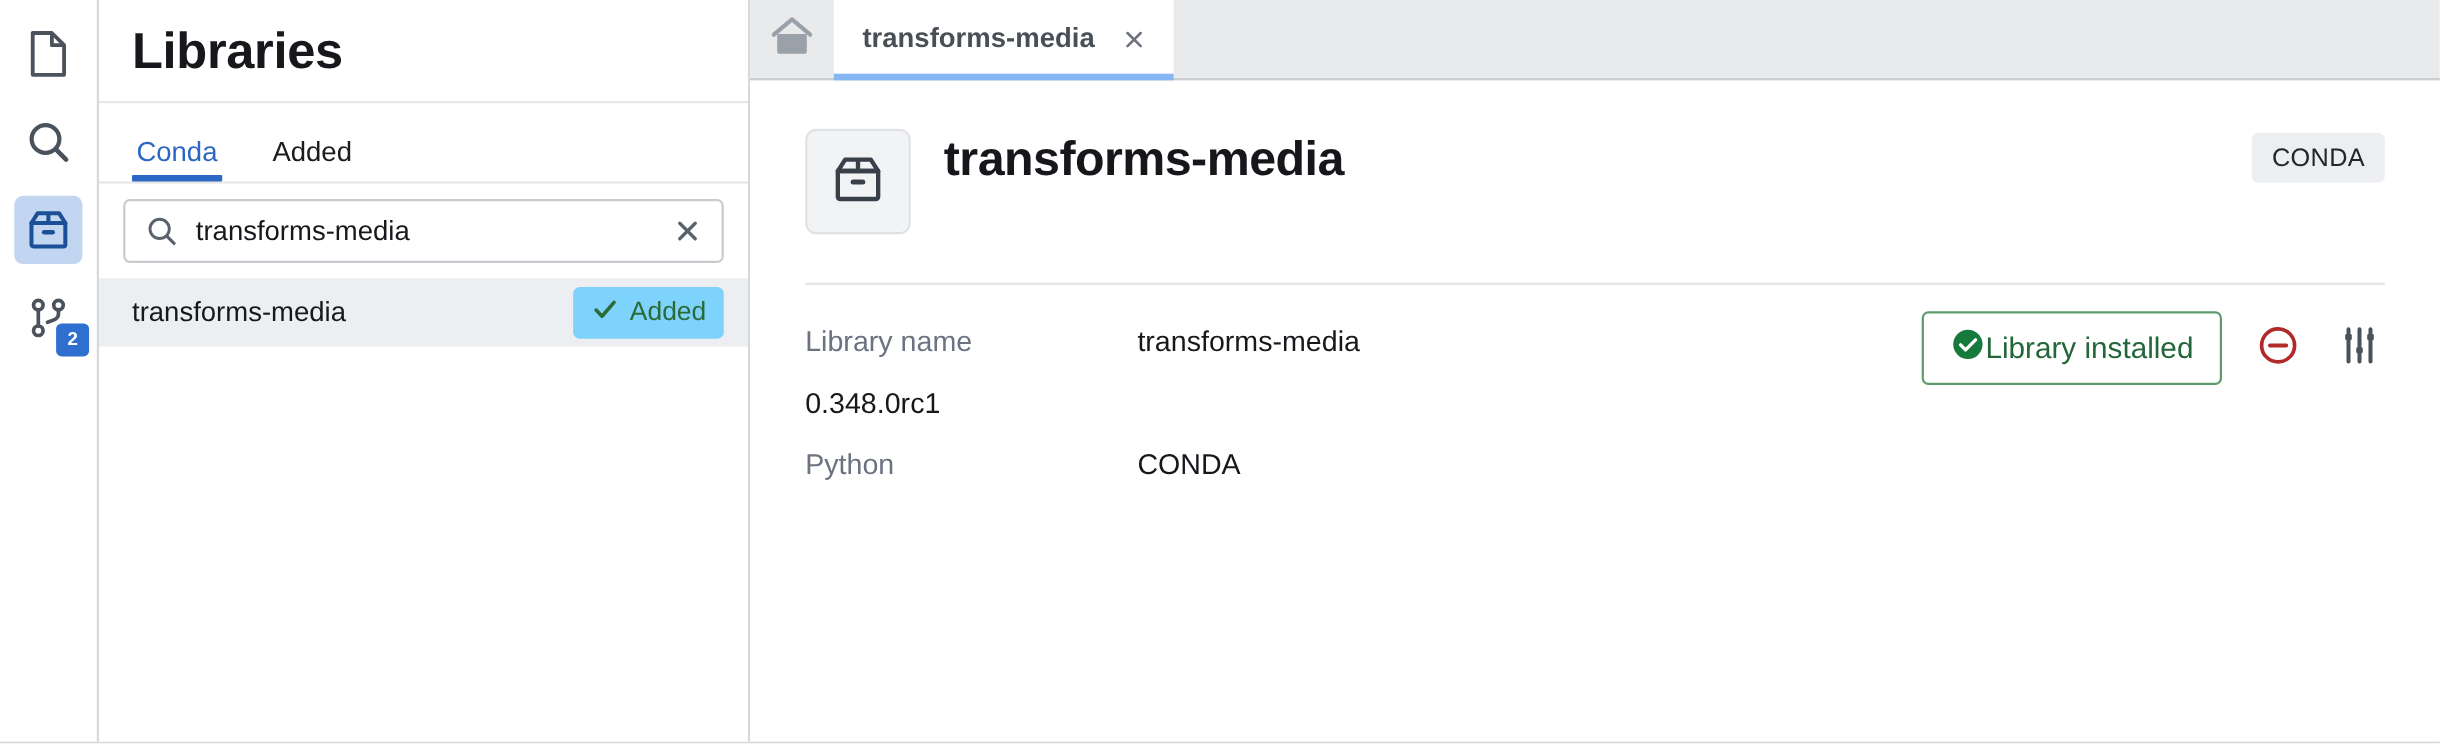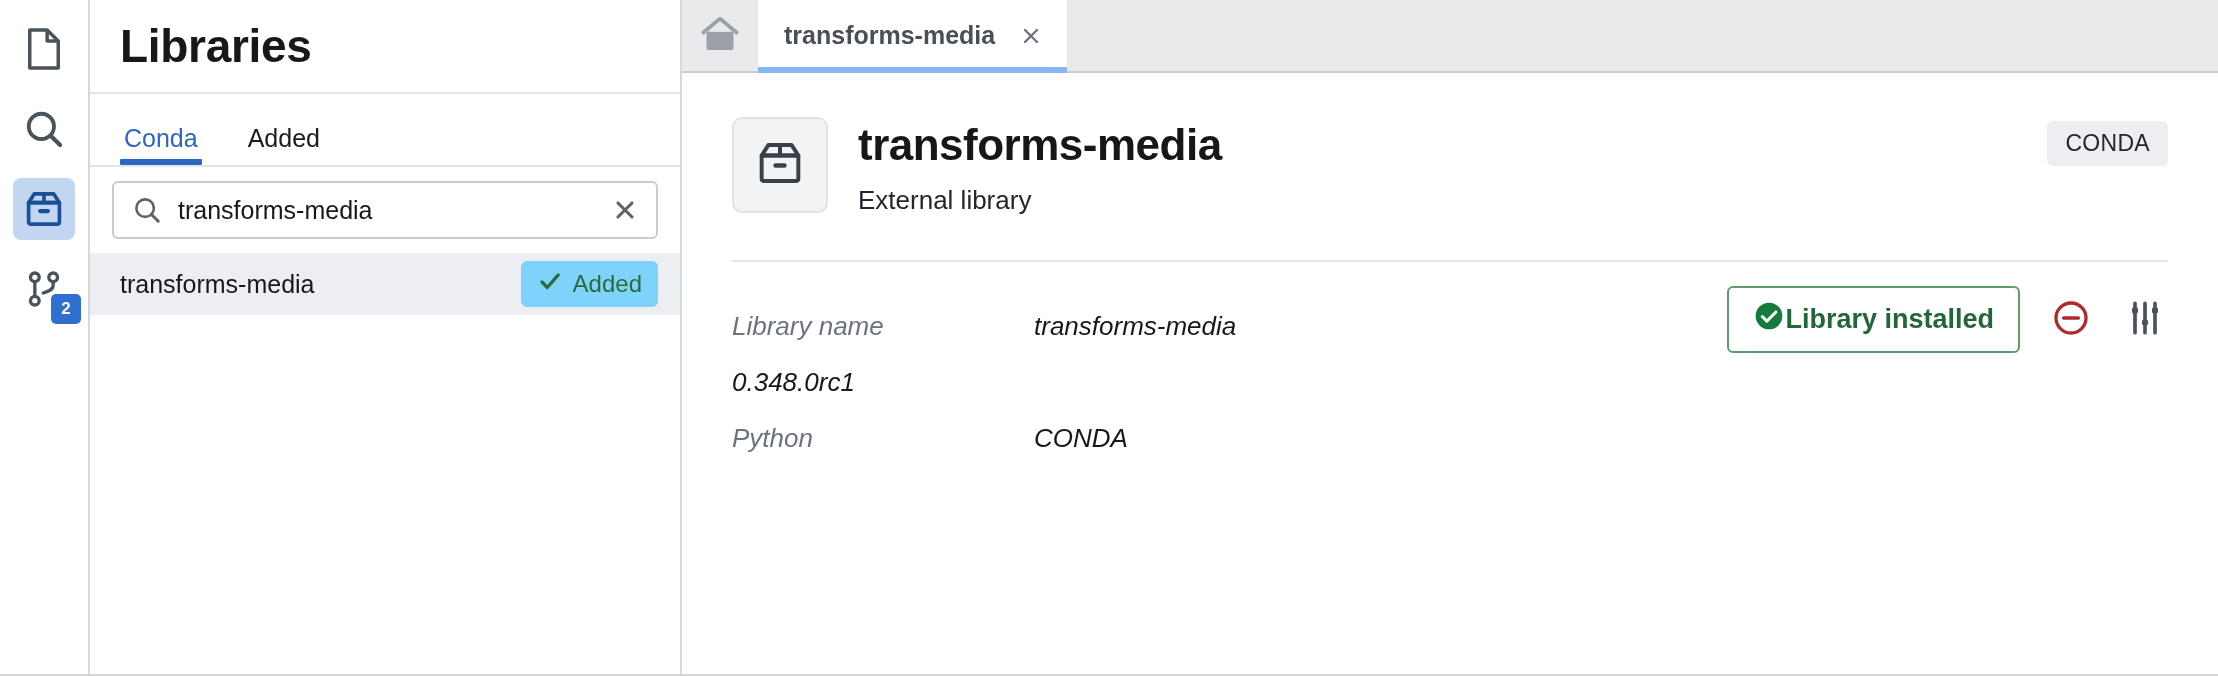--- a/index.html
+++ b/index.html
@@ -283,23 +283,22 @@
   }
   .section-title {
     font-size: 27px;
     font-weight: 700;
     color: #15171b;
   }
 
   .info-rows { margin-top: 24px; }
   .info-row {
     display: flex;
-    align-items: center;
+    align-items: flex-start;
     height: 56px;
-    font-style: italic;
   }
   .info-label {
     width: 302px;
     flex: 0 0 302px;
     font-size: 26px;
     color: #6b7280;
   }
   .info-value {
     font-size: 26px;
     color: #17181c;
@@ -317,21 +316,20 @@
     display: flex;
     align-items: center;
     gap: 0;
     border: 2px solid #5e9c6d;
     border-radius: 6px;
     background: #ffffff;
     padding: 12px 24px;
     color: #22663a;
     font-size: 27px;
     cursor: pointer;
-    font-weight: bold;
   }
   .icon-btn {
     width: 46px; height: 46px;
     display: flex; align-items: center; justify-content: center;
     cursor: pointer;
   }
 </style>
 </head>
 <body>
 
@@ -460,21 +458,20 @@
             <svg width="50" height="50" viewBox="0 0 24 24" fill="none">
               <path d="M3.2 8.4h17.6v11.2a1 1 0 0 1-1 1H4.2a1 1 0 0 1-1-1z" stroke="#3a4049" stroke-width="1.9" stroke-linejoin="round"></path>
               <path d="M6.4 3.4h11.2l3.2 5H3.2z" stroke="#3a4049" stroke-width="1.9" stroke-linejoin="round"></path>
               <path d="M12 3.5v5" stroke="#3a4049" stroke-width="1.9"></path>
               <path d="M9.9 13.2h4.2" stroke="#3a4049" stroke-width="2.2" stroke-linecap="round"></path>
             </svg>
           </span>
         </div>
         <div class="pkg-text">
           <div class="pkg-title">transforms-media</div>
-          <div class="pkg-sub">External library</div>
         </div>
         <div class="conda-chip">CONDA</div>
       </div>
 
       <div class="divider"></div>
 
       <div class="section">
 
         <div class="info-rows">
 

